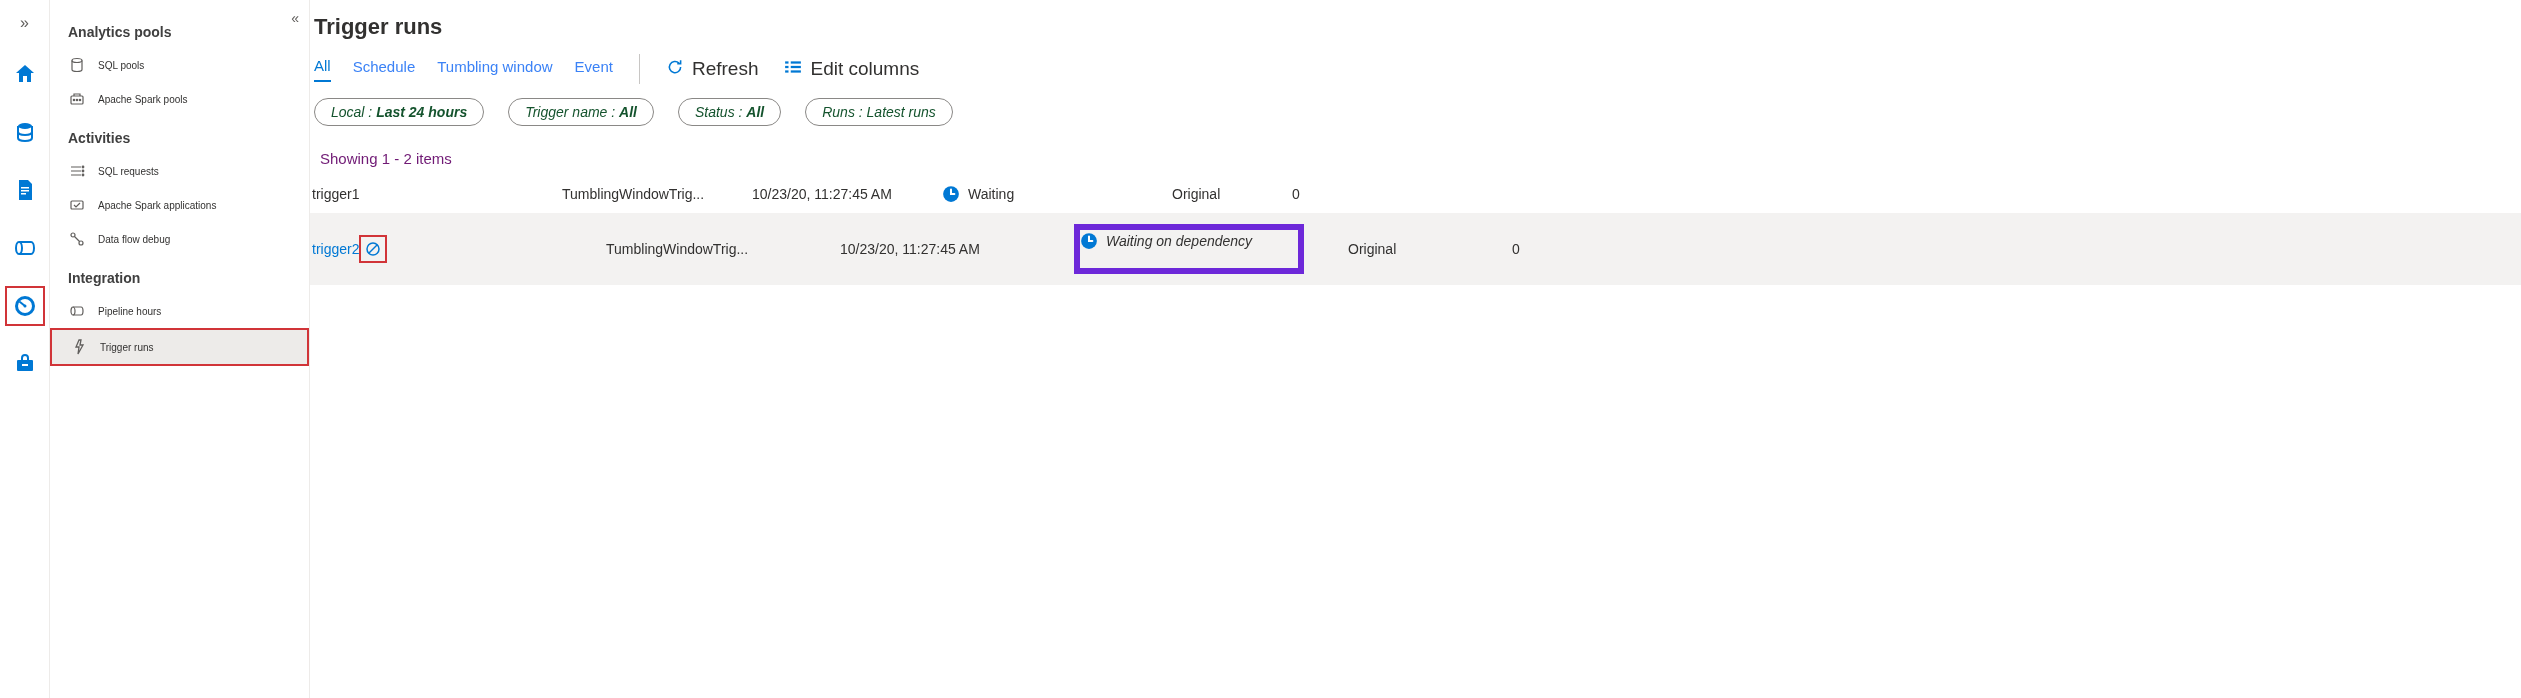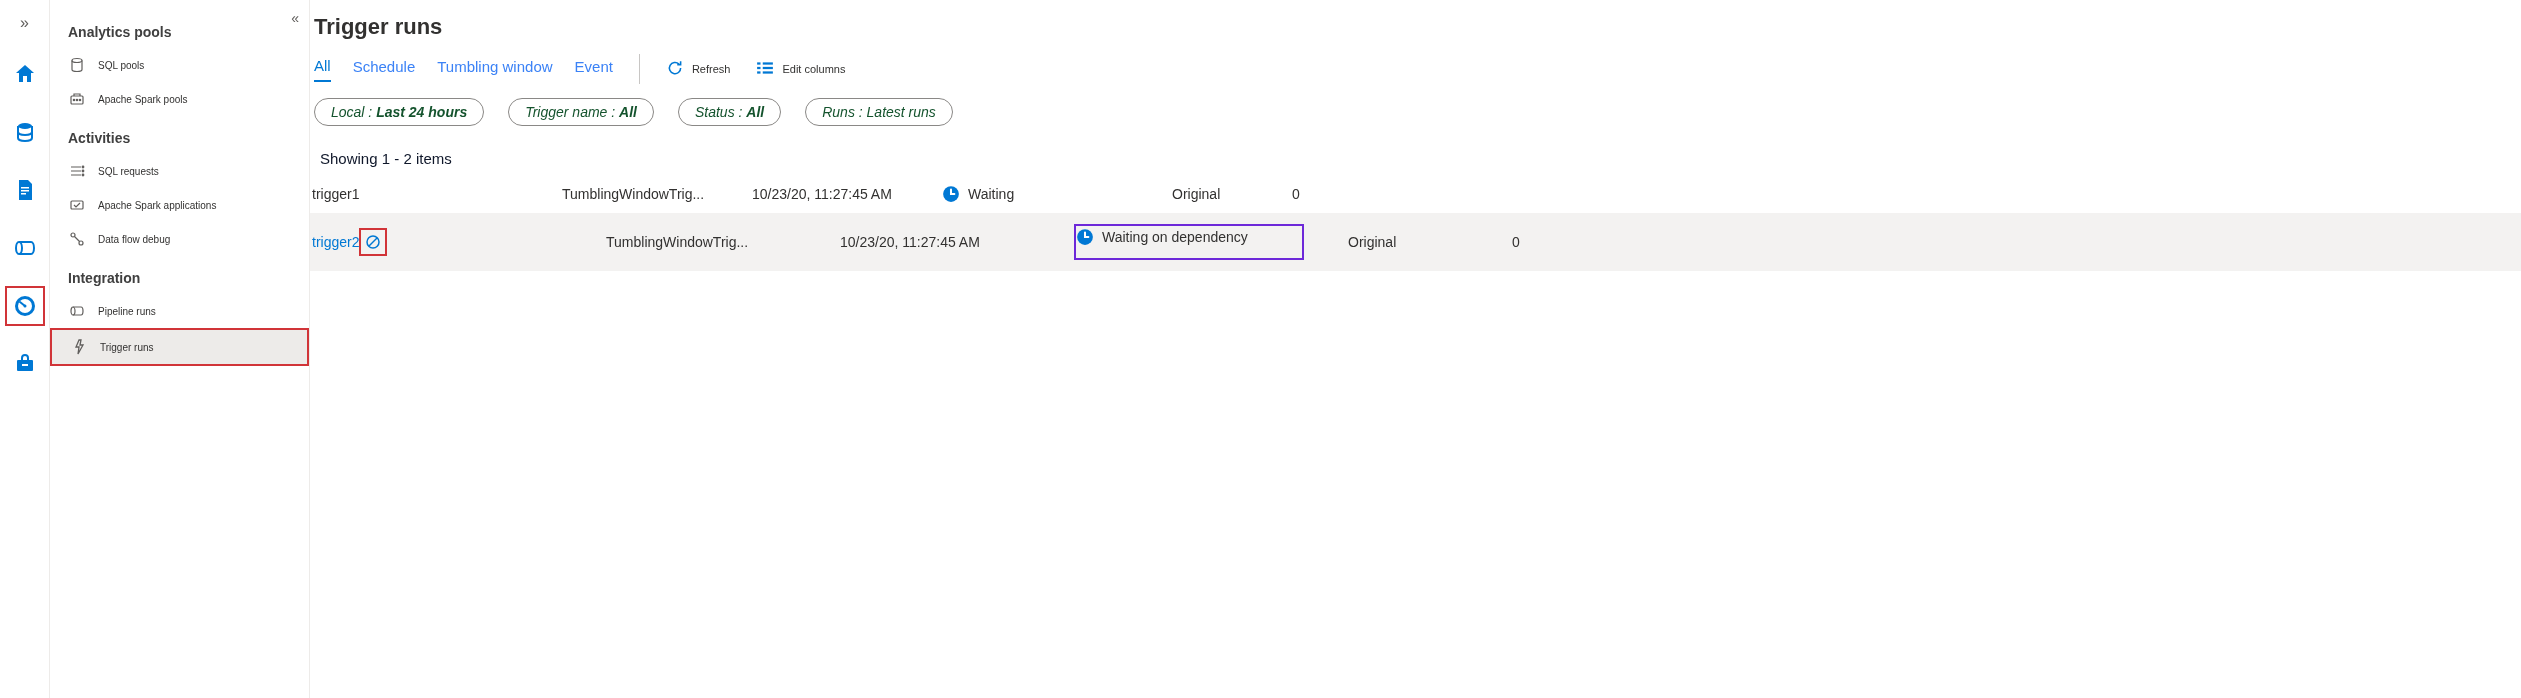--- a/index.html
+++ b/index.html
@@ -119,21 +119,21 @@
     }
     .vsep {
       width: 1px;
       height: 30px;
       background: #c8c6c4;
     }
     .action-btn {
       display: flex;
       align-items: center;
       gap: 8px;
-      font-size: 11px;
+      font-size: 19px;
       color: #323130;
       cursor: pointer;
     }
     .action-btn .blue { color: #0078d4; }
     .filter-row {
       display: flex;
       gap: 24px;
       padding: 4px 0 6px 2px;
       align-items: center;
     }
@@ -144,21 +144,21 @@
       font-size: 14px;
       color: #14532d;
       cursor: pointer;
       white-space: nowrap;
       font-style: italic;
     }
     .pill b { font-weight: 700; }
     .result-count {
       padding: 18px 0 8px 10px;
       font-size: 15px;
-      color: #0f172a;
+      color: #701a75;
     }
     
     .grid {
       width: 100%;
     }
     .grid-header, .grid-row {
       display: grid;
       grid-template-columns: 250px 190px 190px 230px 120px 110px 140px;
       align-items: center;
       padding: 10px 0 10px 2px;
@@ -176,21 +176,21 @@
     .cell { font-size: 14px; color: #323130; }
     .trigger-name-cell { display:flex; align-items:center; justify-content:flex-start; padding-right:16px; }
     .trigger-name-cell.link a { color: #0078d4; text-decoration: none; }
     .cancel-btn {
       width: 28px; height: 28px;
       border: 2px solid #d13438;
       display:flex; align-items:center; justify-content:center;
       color: #0078d4;
     }
     .status-cell { display:flex; align-items:center; gap:8px; }
-    .status-cell.hl { border: 2px solid #6d28d9; padding:2px 6px 12px 0; }
+    .status-cell.hl { border: 6px solid #6d28d9; padding:2px 6px 18px 0;font-style:italic; }
     .status-icon {
       width: 18px; height:18px; flex-shrink:0;
     }
     .sort-icon { font-size: 12px; color:#605e5c; }
   </style>
 </head>
 <body>
 
 <div class="icon-rail">
   <div class="rail-toggle">»</div>
@@ -296,21 +296,21 @@
   </div>
 
   <div class="nav-section-title">Integration</div>
   <div class="nav-item">
     <span class="nav-icon">
       <svg viewBox="0 0 16 16" width="16" height="16" fill="none" stroke="#605e5c" stroke-width="1.2">
           <ellipse cx="4" cy="8" rx="2" ry="4"></ellipse>
           <path d="M4 4h8a2 4 0 0 1 0 8H4"></path>
         </svg>
     </span>
-    <span>Pipeline runs</span>
+    <span>Pipeline hours</span>
   </div>
   <div class="nav-item selected">
     <span class="nav-icon">
       <svg viewBox="0 0 16 16" width="16" height="16" fill="none" stroke="#605e5c" stroke-width="1.3">
           <path d="M8 1L5 8h3l-1 7 5-9H9l1-5z"></path>
         </svg>
     </span>
     <span>Trigger runs</span>
   </div>
 </div>

